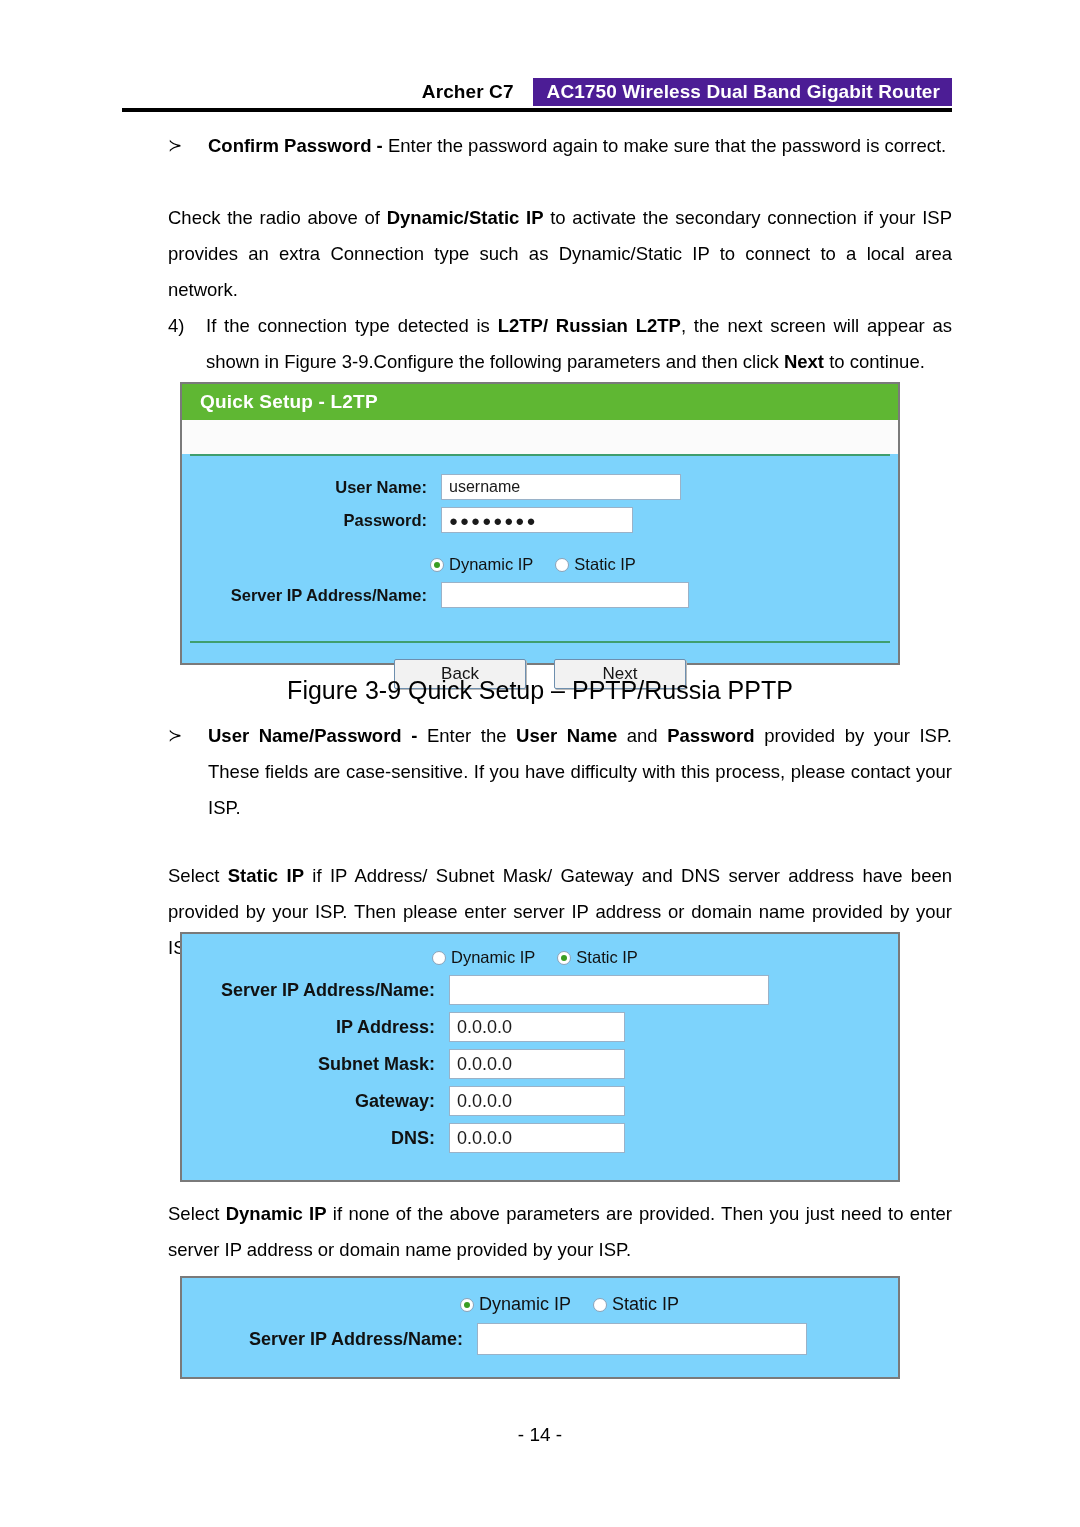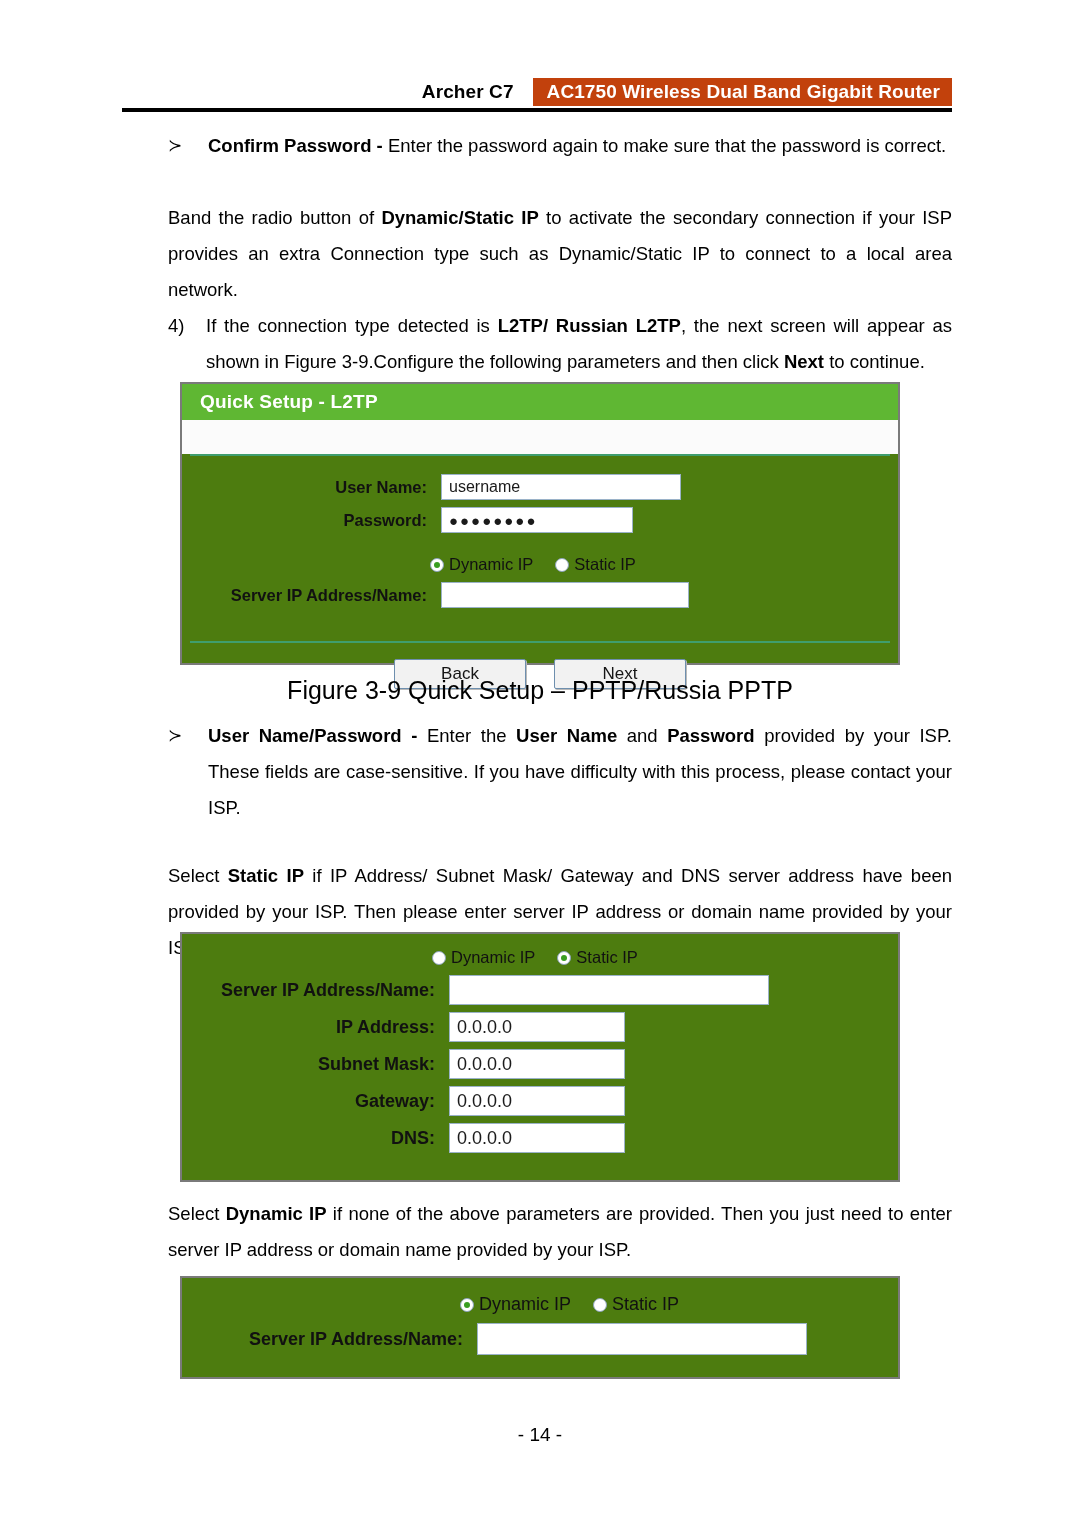--- a/index.html
+++ b/index.html
@@ -40,21 +40,21 @@
   .header-model {
     font-size: 19px;
     font-weight: bold;
     letter-spacing: 0.1px;
     color: #000;
     display: flex;
     align-items: center;
     padding-right: 19px;
   }
   .header-band {
-    background: #c2410c;
+    background: #4c1d95;
     color: #ffffff;
     font-size: 19px;
     font-weight: bold;
     display: flex;
     align-items: center;
     padding: 0 12px 0 14px;
     letter-spacing: 0.1px;
   }
   .header-rule {
     position: absolute;
@@ -119,21 +119,21 @@
     position: absolute;
     width: 1080px;
     text-align: center;
     font-size: 25px;
     color: #000;
   }
 
   
   .fig {
     position: absolute;
-    background: #4d7c0f;
+    background: #7dd3fc;
     border: 2px solid #7a7a7a;
     box-sizing: border-box;
   }
   .fig-titlebar {
     background: #5fb733;
     color: #ffffff;
     font-size: 19px;
     font-weight: bold;
     padding: 7px 0 7px 18px;
     letter-spacing: 0.2px;
@@ -264,21 +264,21 @@
       <div class="header-band">AC1750 Wireless Dual Band Gigabit Router</div>
     </div>
     <div class="header-rule"></div>
   </div>
 
   <div class="bullet-row" style="left:168px; top:128px; width:784px;">
     <div class="bullet-mark">≻</div>
     <div class="bullet-text"><b>Confirm Password -</b><span> Enter the password again to make sure that the password is correct.</span></div>
   </div>
 
-  <div class="para" style="left:168px; top:200px; width:784px;"><span>Band the radio button of </span><b>Dynamic/Static IP</b><span> to activate the secondary connection if your ISP provides an extra Connection type such as Dynamic/Static IP to connect to a local area network.</span></div>
+  <div class="para" style="left:168px; top:200px; width:784px;"><span>Check the radio above of </span><b>Dynamic/Static IP</b><span> to activate the secondary connection if your ISP provides an extra Connection type such as Dynamic/Static IP to connect to a local area network.</span></div>
 
   <div class="num-row" style="left:168px; top:308px; width:784px;">
     <div class="num-mark">4)</div>
     <div class="num-text"><span>If the connection type detected is </span><b>L2TP/ Russian L2TP</b><span>, the next screen will appear as shown in Figure 3-9.Configure the following parameters and then click </span><b>Next</b><span> to continue.</span></div>
   </div>
 
   <div class="fig" style="left:180px; top:382px; width:720px; height:283px;">
 
     <div class="fig-titlebar">Quick Setup - L2TP</div>
     <div class="fig-gap"></div>

